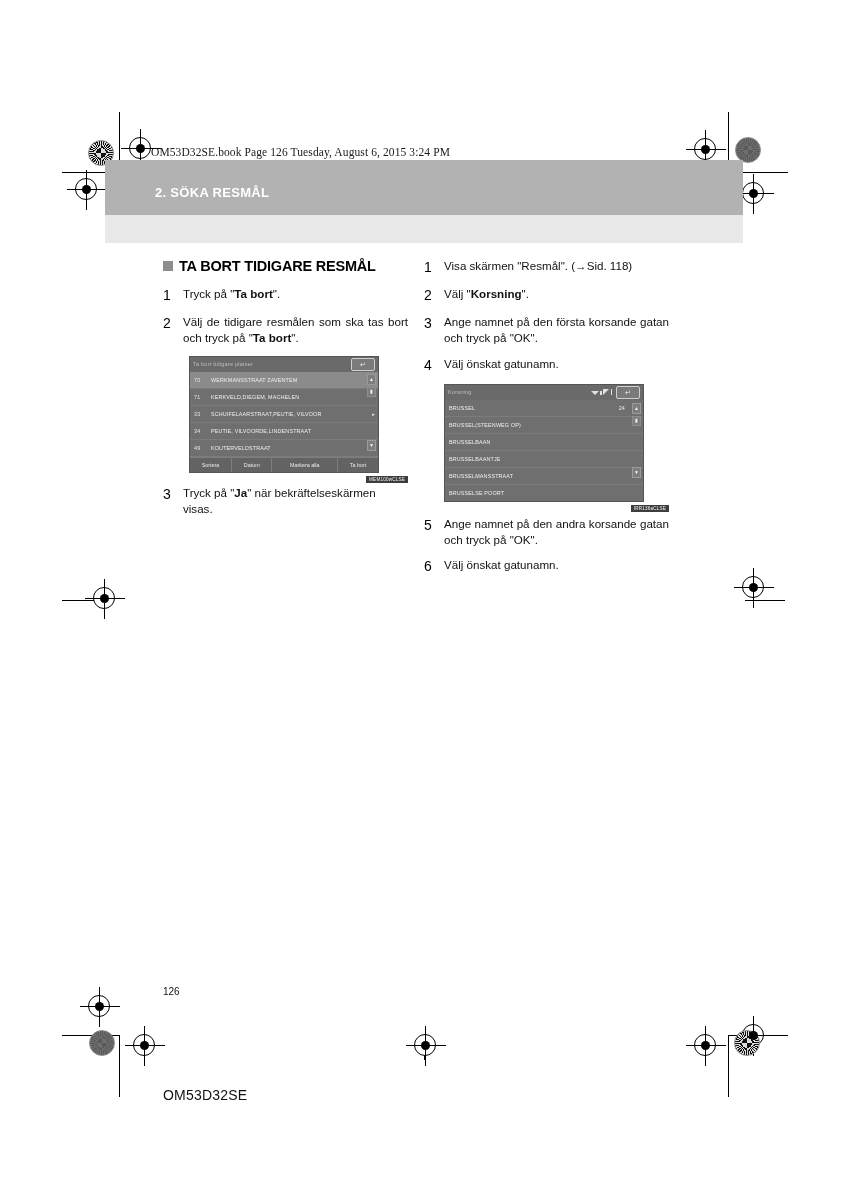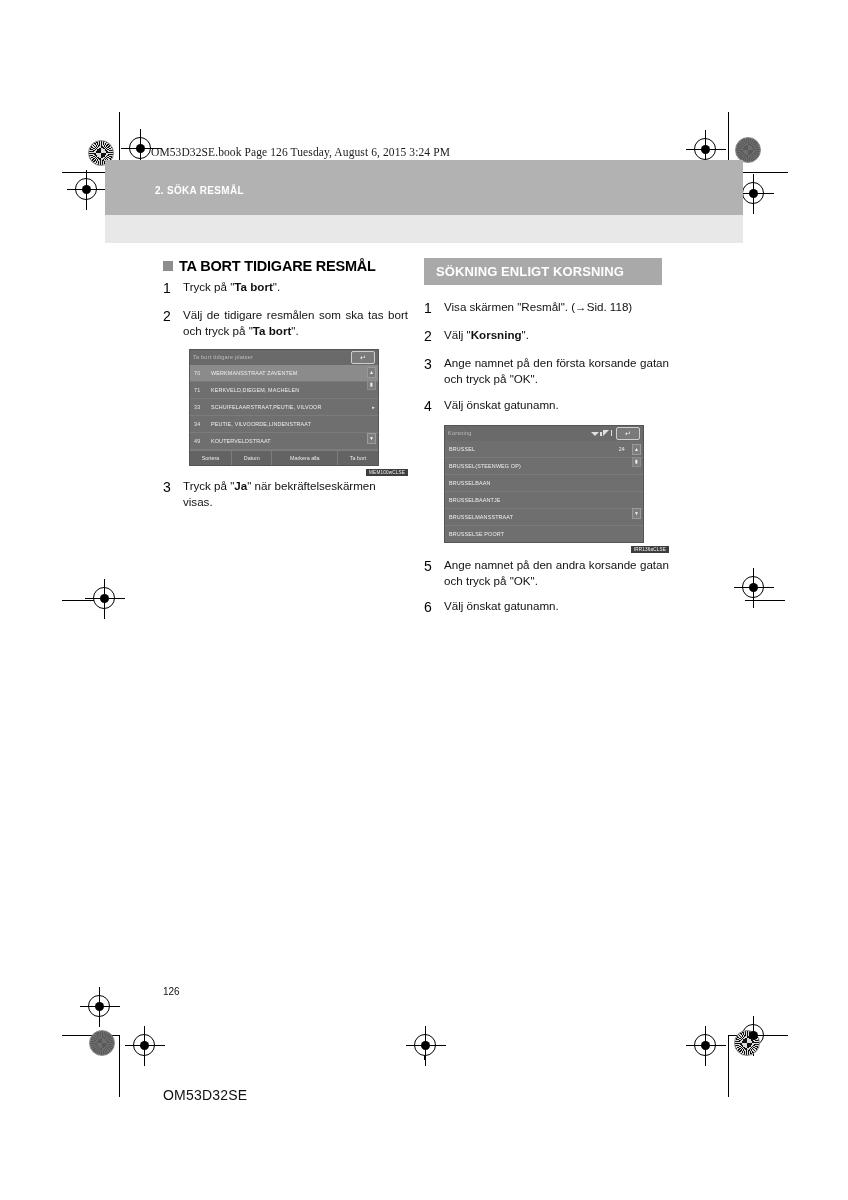--- a/index.html
+++ b/index.html
@@ -44,31 +44,31 @@
     position:absolute;left:105px;top:215px;width:638px;height:28px;
     background:#e8e8e8;
   }
   .filebar{
     position:absolute;left:151px;top:146px;
     font-family:"Liberation Serif", serif;
     font-size:11.5px;color:#1a1a1a;letter-spacing:.1px;white-space:nowrap;
   }
   .chapter-title{
     position:absolute;left:155px;top:185px;
-    font-size:10px;font-weight:700;color:#ffffff;letter-spacing:.3px;
+    font-size:13px;font-weight:700;color:#ffffff;letter-spacing:.3px;
   }
 
   
   .col{position:absolute;top:258px;}
   .col-left{left:163px;width:245px;}
   .col-right{left:424px;width:245px;}
 
   
   .sec-head-left{
-    display:flex;align-items:center;gap:6px;margin:0 0 5px 0;
+    display:flex;align-items:center;gap:6px;margin:0 0 12px 0;
   }
   .sec-bullet{
     width:10px;height:10px;background:#8d8d8d;flex:0 0 auto;
   }
   .sec-head-left .txt{
     font-size:14.5px;font-weight:700;letter-spacing:-.2px;white-space:nowrap;
   }
   .sec-head-right{
     background:#a9a9a9;color:#fff;font-size:13px;font-weight:700;
     letter-spacing:.1px;padding:6px 10px 6px 12px;margin:0 0 14px 0;
@@ -291,21 +291,20 @@
   </div>
 
   <div class="step" style="margin-top:12px;">
     <div class="num">3</div>
     <div class="body">Tryck på "<b>Ja</b>" när bekräftelseskärmen visas.</div>
   </div>
 </div>
 
 <div class="col col-right">
 
-  <div class="sec-head-right">SÖKNING ENLIGT KORSNING</div>
 
   <div class="step">
     <div class="num">1</div>
     <div class="body">Visa skärmen "Resmål". (→Sid. 118)</div>
   </div>
   <div class="step">
     <div class="num">2</div>
     <div class="body">Välj "<b>Korsning</b>".</div>
   </div>
   <div class="step">

